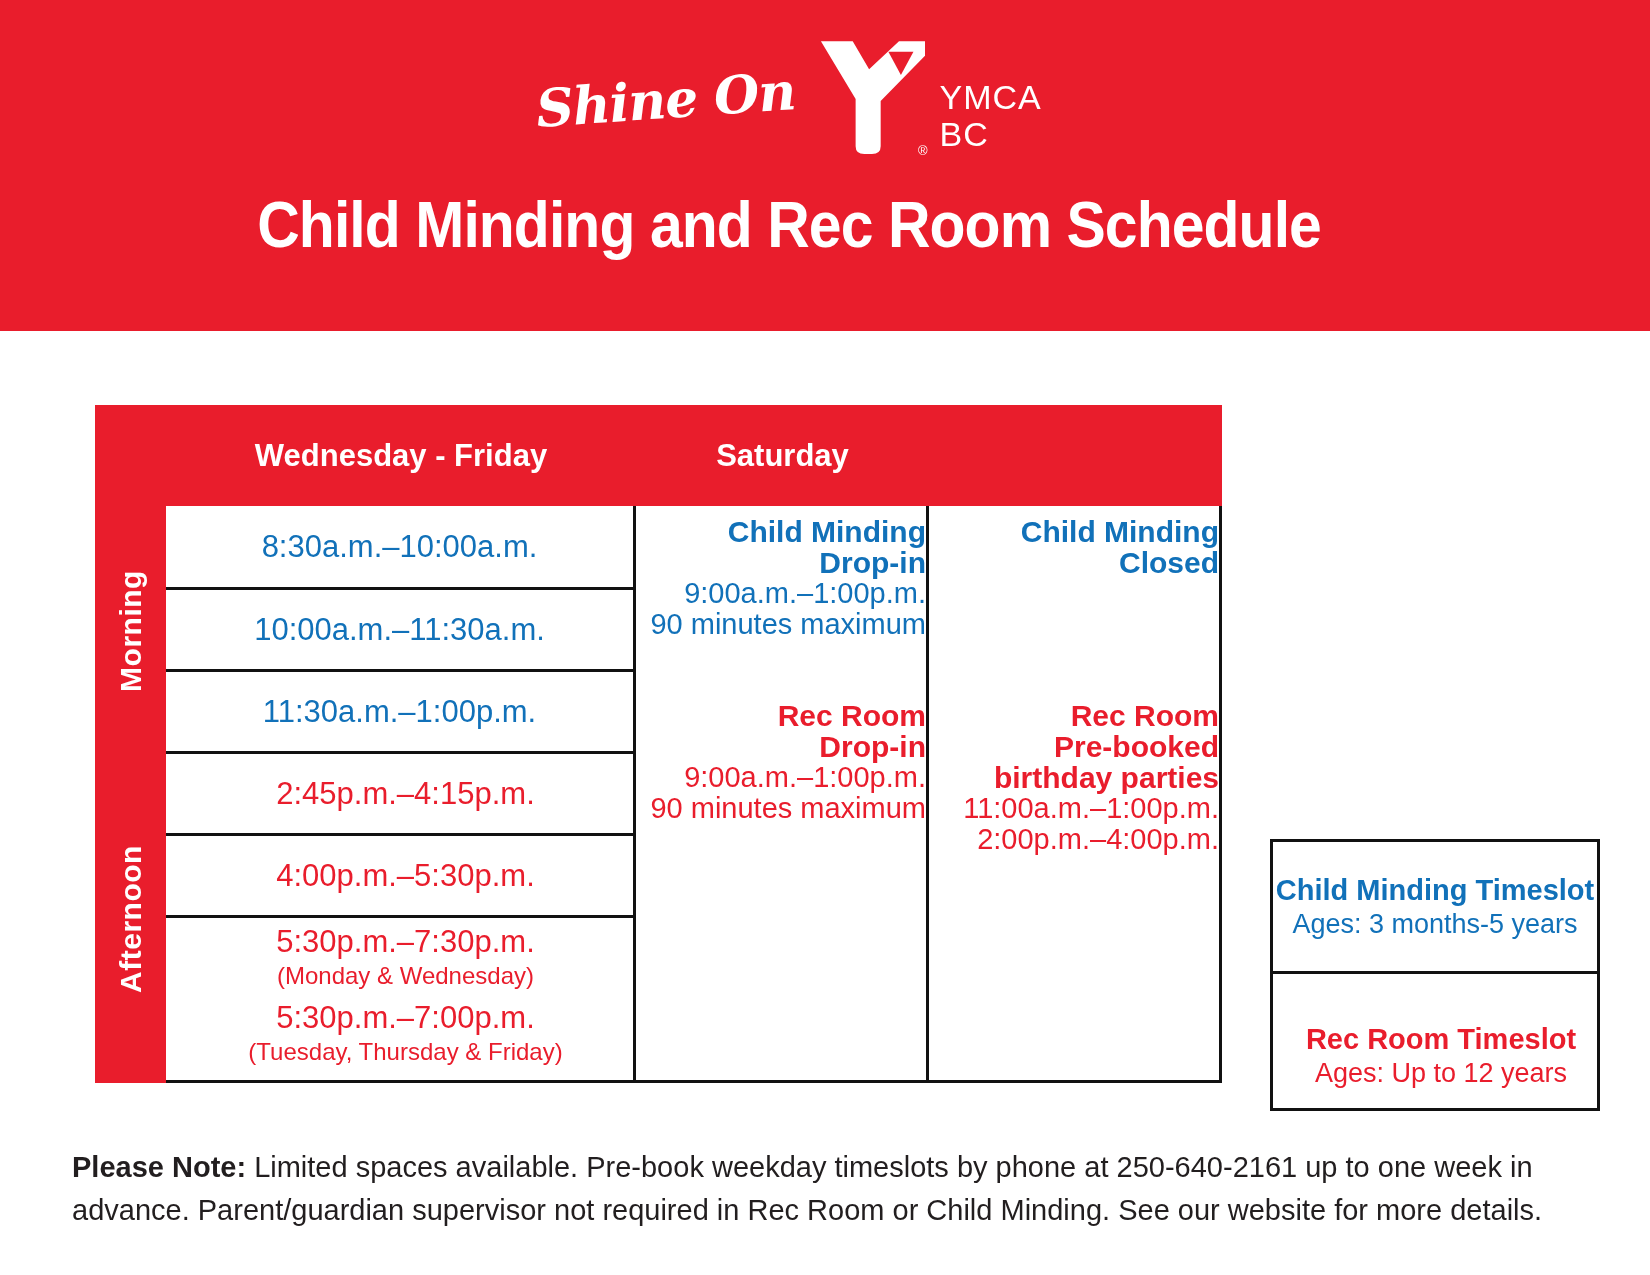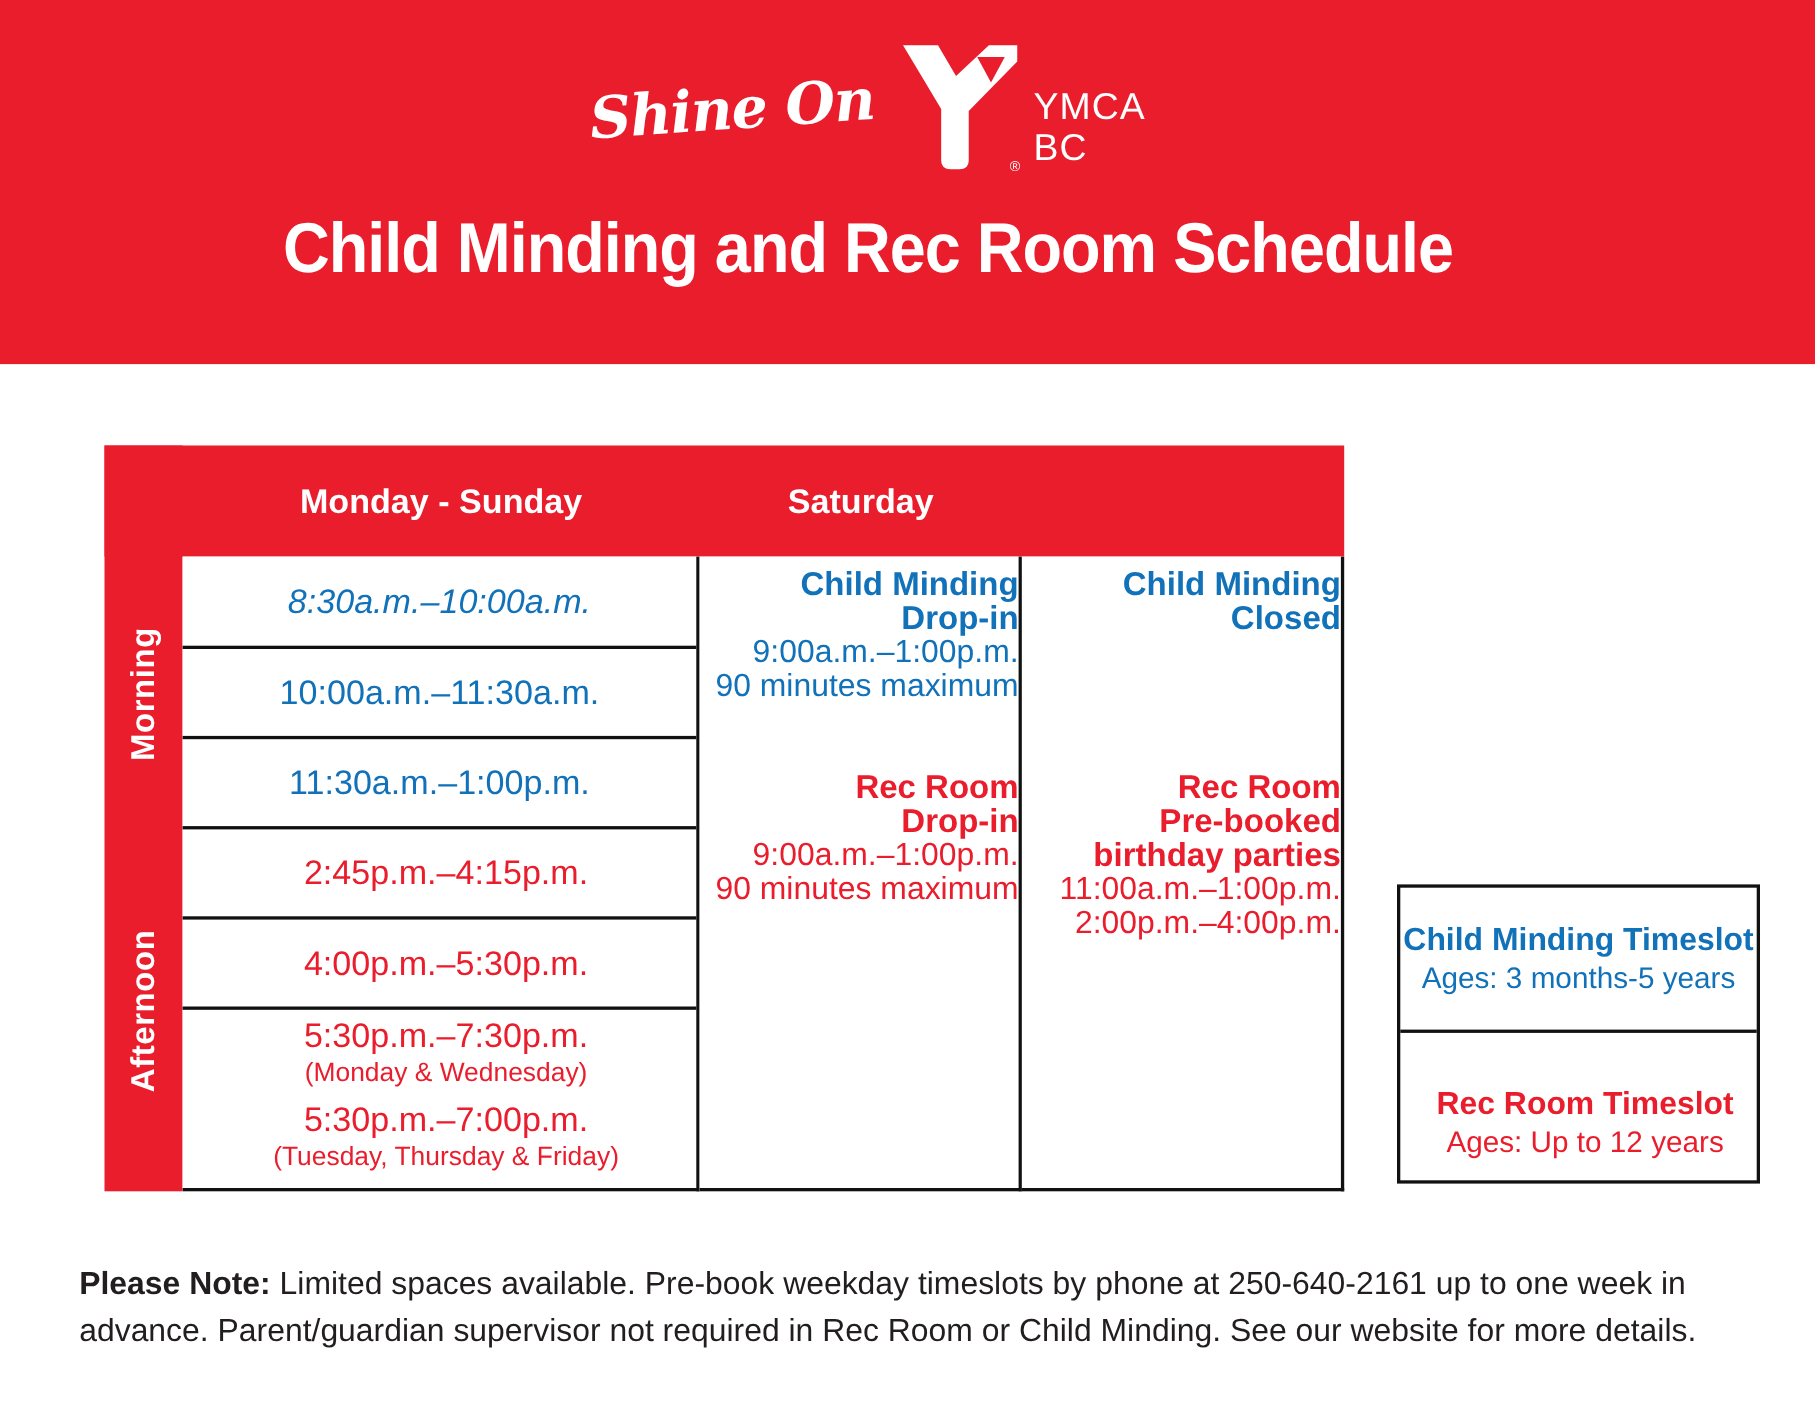--- a/index.html
+++ b/index.html
@@ -74,37 +74,37 @@
   }
   .col.weekday { left:166px; width:470px; }
   .col.saturday { left:636px; width:293px; }
   .col.sunday { left:929px; width:293px; }
 
   .slot-row {
     box-sizing:border-box; display:flex; flex-direction:column;
     align-items:center; justify-content:center;
     border-bottom:3px solid #111;
   }
-  .slot-row.r1 { height:84px;font-style:italic; }
+  .slot-row.r1 { height:84px; }
   .slot-row.r2, .slot-row.r3, .slot-row.r4, .slot-row.r5 { height:82px; }
   .slot-row.r6 { height:162px; border-bottom:none; gap:2px; }
   .slot-time { font-size:31px; }
   .slot-days { font-size:24px; margin-bottom:8px; }
   .blue { color:#1171b9; }
   .red  { color:#e91d2c;margin-left:12px; }
 
   .day-block { position:absolute; left:0; width:100%; text-align:right; }
   .day-block .line { font-size:29px; line-height:31px; }
   .day-block .line.b { font-weight:700; font-size:30px; }
   .day-block.top { top:10px; }
   .day-block.bottom { top:194px; }
 
   
   .legend {
-    position:absolute; left:1270px; top:804px; width:330px; height:272px;
+    position:absolute; left:1270px; top:839px; width:330px; height:272px;
     box-sizing:border-box; border:3px solid #111; background:#fff;
   }
   .legend-section {
     box-sizing:border-box; height:164px;
     display:flex; flex-direction:column; align-items:center; justify-content:center;
     text-align:center; gap:2px;
   }
   .legend-section.first { border-bottom:3px solid #111; height:132px; }
   .legend-title { font-weight:700; font-size:29px; }
   .legend-ages { font-size:27px; }
@@ -140,21 +140,21 @@
       <div class="title-wrap">
         <h1 class="page-title">Child Minding and Rec Room Schedule</h1>
       </div>
     </div>
   </header>
 
   <div class="schedule">
 
     <div class="thead">
       <div class="spacer"></div>
-      <div class="th monfri">Monday - Sunday</div>
+      <div class="th monfri">Wednesday - Friday</div>
       <div class="th sat">Saturday</div>
     </div>
 
     <div class="sidebar">
       <div class="v-label morning">
         <span>Morning</span>
       </div>
       <div class="v-label afternoon">
         <span>Afternoon</span>
       </div>

